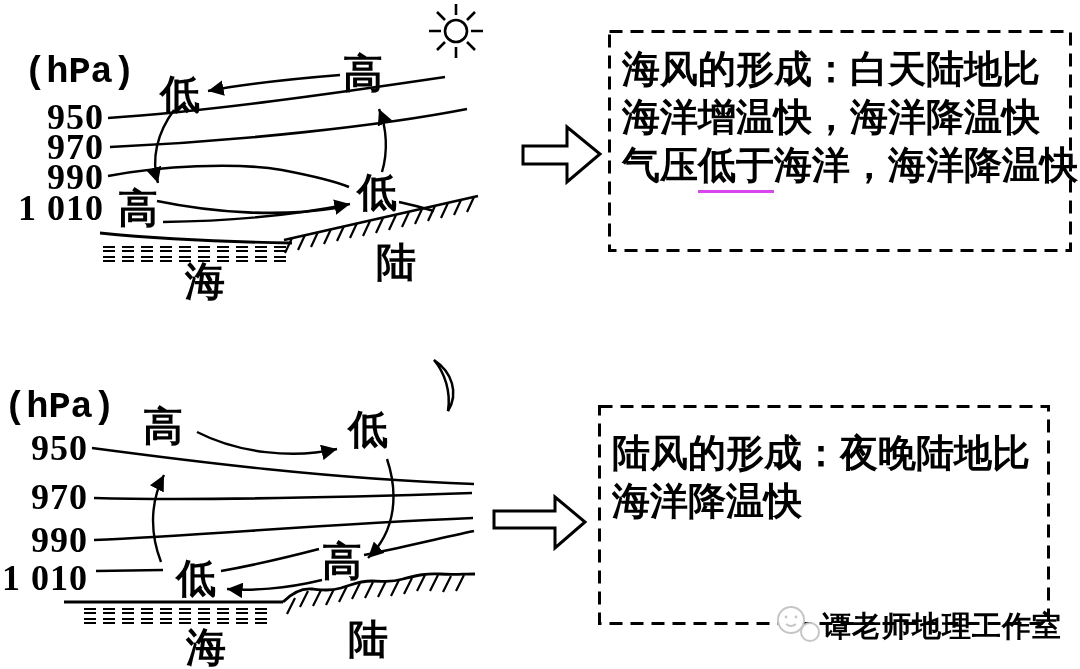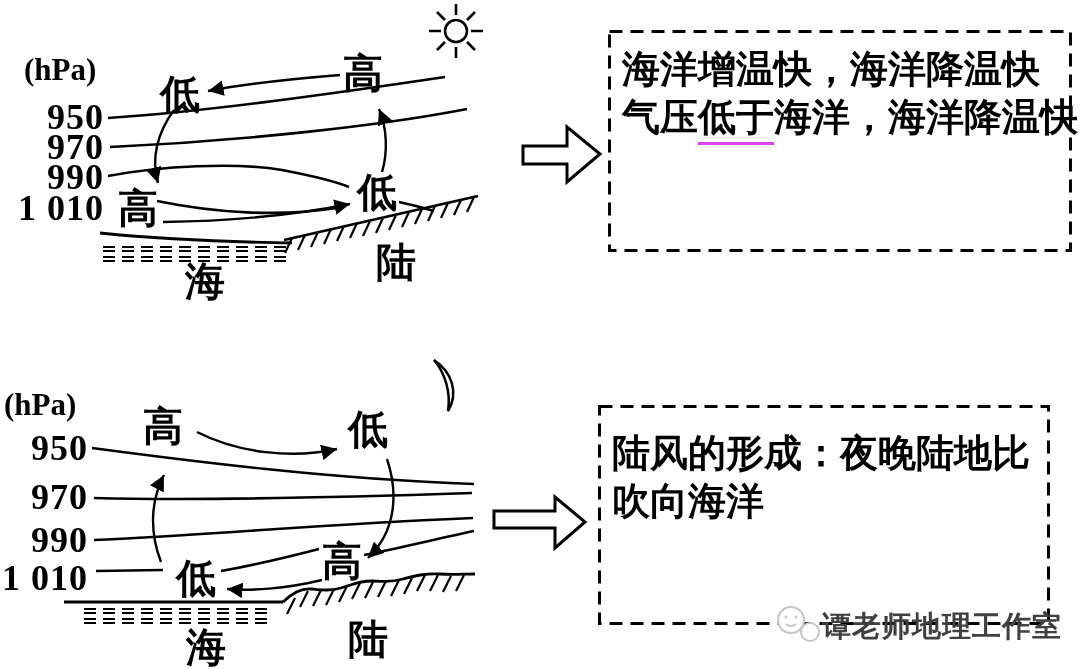--- a/index.html
+++ b/index.html
@@ -1,27 +1,27 @@
 <!DOCTYPE html>
 <html><head>
 <meta charset="utf-8">
 <style>
   html,body{margin:0;padding:0;background:#fff;}
   .canvas{position:relative;width:1080px;height:669px;background:#ffffff;overflow:hidden;
           font-family:"Liberation Serif","DejaVu Serif",serif;color:#000;}
   .art{position:absolute;left:0;top:0;z-index:1;}
   .lbl{position:absolute;z-index:2;white-space:nowrap;font-weight:bold;}
   .cjk{font-size:40px;transform:translate(-50%,-50%);line-height:1;}
-  .unit{font-size:31px;line-height:1;}
+  .unit{font-size:37px;line-height:1;font-family:Liberation Mono, monospace;}
   .tick{font-size:36px;line-height:1;letter-spacing:1px;text-align:right;}
   .note{position:absolute;z-index:2;box-sizing:border-box;font-weight:bold;font-size:38px;
         line-height:48px;letter-spacing:0px;}
   .note-line{white-space:nowrap;}
   .ul{border-bottom:3px solid #d946ef;padding-bottom:4px;}
-  .watermark{position:absolute;z-index:3;font-size:29px;font-weight:bold;color:#404040;
+  .watermark{position:absolute;z-index:3;font-size:29px;font-weight:bold;color:#000000;
              letter-spacing:1px;white-space:nowrap;}
 </style>
 </head>
 <body>
 
 <div class="canvas">
 
   <svg class="art" width="1080" height="669" viewBox="0 0 1080 669">
     <defs>
       <marker id="ah" viewBox="0 0 10 10" refX="10" refY="5" markerWidth="6.5" markerHeight="6.5" orient="auto-start-reverse">
@@ -100,35 +100,36 @@
   <div class="lbl tick" style="right:976px;top:159px;">990</div>
   <div class="lbl tick" style="right:976px;top:190px;">1 010</div>
   <div class="lbl cjk" style="left:180px;top:95px;">低</div>
   <div class="lbl cjk" style="left:363px;top:74px;">高</div>
   <div class="lbl cjk" style="left:138px;top:209px;">高</div>
   <div class="lbl cjk" style="left:377px;top:193px;">低</div>
   <div class="lbl cjk" style="left:205px;top:282px;">海</div>
   <div class="lbl cjk" style="left:396px;top:263px;">陆</div>
 
   <div class="note" style="left:608px;top:30px;width:464px;height:222px;padding:15px 0 0 14px;">
+    <div class="note-line"><span>海风的形成：白天陆地比</span><span class="ul"></span><span></span></div>
     <div class="note-line"><span>海洋增温快，海洋降温快</span><span class="ul"></span><span></span></div>
     <div class="note-line"><span>气压</span><span class="ul">低于</span><span>海洋，海洋降温快</span></div>
   </div>
 
   <div class="lbl unit" style="left:4px;top:389px;">(hPa)</div>
   <div class="lbl tick" style="right:992px;top:430px;">950</div>
   <div class="lbl tick" style="right:992px;top:479px;">970</div>
   <div class="lbl tick" style="right:992px;top:522px;">990</div>
   <div class="lbl tick" style="right:992px;top:560px;">1 010</div>
   <div class="lbl cjk" style="left:163px;top:427px;">高</div>
   <div class="lbl cjk" style="left:368px;top:430px;">低</div>
   <div class="lbl cjk" style="left:196px;top:579px;">低</div>
   <div class="lbl cjk" style="left:342px;top:562px;">高</div>
   <div class="lbl cjk" style="left:206px;top:648px;">海</div>
   <div class="lbl cjk" style="left:368px;top:640px;">陆</div>
 
   <div class="note" style="left:598px;top:414px;width:452px;height:220px;padding:15px 0 0 14px;">
     <div class="note-line"><span>陆风的形成：夜晚陆地比</span><span class="ul"></span><span></span></div>
-    <div class="note-line"><span>吹向海洋</span><span class="ul"></span><span></span></div>
+    <div class="note-line"><span>海洋降温快</span><span class="ul"></span><span></span></div>
   </div>
 
   <div class="watermark" style="left:822px;top:607px;">谭老师地理工作室</div>
 </div>
 
 </body></html>

